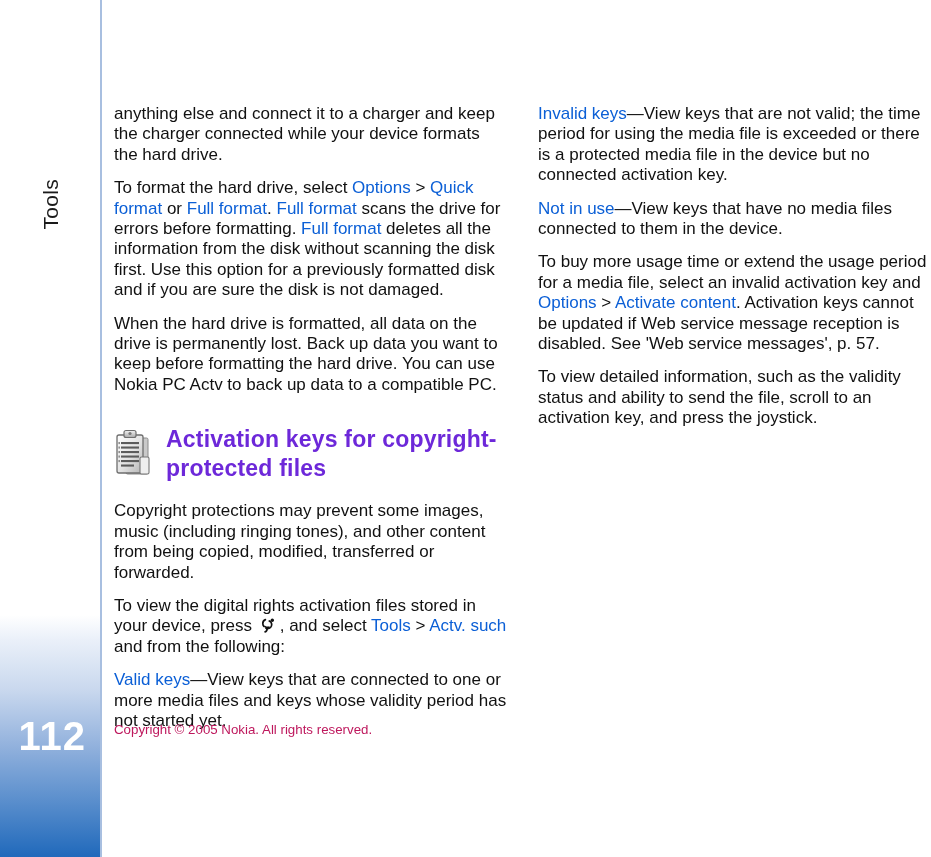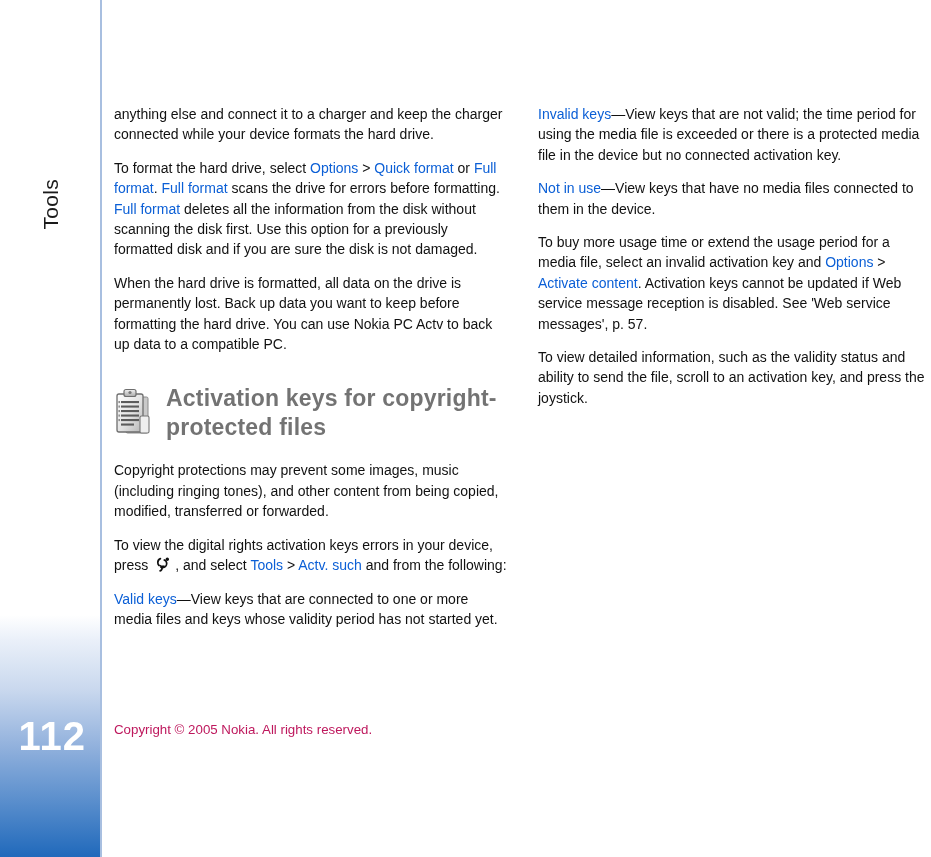--- a/index.html
+++ b/index.html
@@ -81,21 +81,21 @@
   .col {
     position: absolute;
     top: 0;
     width: 393px;
   }
   .col-left  { left: 0px; }
   .col-right { left: 424px; }
 
   p.body {
     margin: 0 0 13px 0;
-    font-size: 14px;
+    font-size: 17px;
     line-height: 20.4px;
     color: #111111;
     font-family: "Liberation Sans", sans-serif;
     text-align: left;
   }
   .hl {
     color: #0b5fd6;
     font-weight: normal;
   }
 
@@ -110,21 +110,21 @@
     width: 40px;
     height: 52px;
     margin-right: 12px;
     margin-top: 4px;
     position: relative;
   }
   .head-title {
     font-size: 23px;
     font-weight: bold;
     line-height: 29px;
-    color: #737373;
+    color: #6d28d9;
     letter-spacing: 0.2px;
     font-family: "Liberation Sans", sans-serif;
     padding-top: 2px;
   }
 
   
   .navikey {
     display: inline-block;
     vertical-align: -3px;
     width: 17px;
@@ -205,21 +205,21 @@
             </g>
 
             <rect x="26" y="30" width="9" height="17" rx="1.5" fill="#efefef" stroke="#777777" stroke-width="1.1"></rect>
           </svg>
         </div>
         <div class="head-title">Activation keys for copyright-protected files</div>
       </div>
 
       <p class="body">Copyright protections may prevent some images, music (including ringing tones), and other content from being copied, modified, transferred or forwarded.</p>
 
-      <p class="body"><span>To view the digital rights activation keys errors in your device, press </span><span class="navikey"><svg width="17" height="17" viewBox="0 0 17 17" xmlns="http://www.w3.org/2000/svg">
+      <p class="body"><span>To view the digital rights activation files stored in your device, press </span><span class="navikey"><svg width="17" height="17" viewBox="0 0 17 17" xmlns="http://www.w3.org/2000/svg">
               <path d="M5.4 2.6c-1.5 0.6 -2.6 2.1 -2.6 3.9 0 1.1 0.4 2.1 1.1 2.8" fill="none" stroke="#111" stroke-width="1.7" stroke-linecap="round"></path>
               <path d="M5.0 9.6c0.7 0.5 1.6 0.8 2.5 0.8 0.5 0 1 -0.1 1.4 -0.2" fill="none" stroke="#111" stroke-width="1.7" stroke-linecap="round"></path>
               <path d="M9.3 4.0c1.4 0.6 2.4 2.0 2.4 3.6 0 2.2 -1.8 4.0 -4.0 4.0 -0.6 0 -1.2 -0.1 -1.7 -0.4" fill="none" stroke="#111" stroke-width="1.7" stroke-linecap="round"></path>
               <circle cx="12.3" cy="3.3" r="1.7" fill="#111"></circle>
               <path d="M7.1 11.8c0 1.6 -0.5 2.7 -2.0 3.0" fill="none" stroke="#111" stroke-width="1.7" stroke-linecap="round"></path>
             </svg></span><span>, and select </span><span class="hl">Tools</span><span> &gt; </span><span class="hl">Actv. such</span><span> and from the following:</span></p>
 
       <p class="body"><span class="hl">Valid keys</span><span>—View keys that are connected to one or more media files and keys whose validity period has not started yet.</span></p>
 
     </div>

